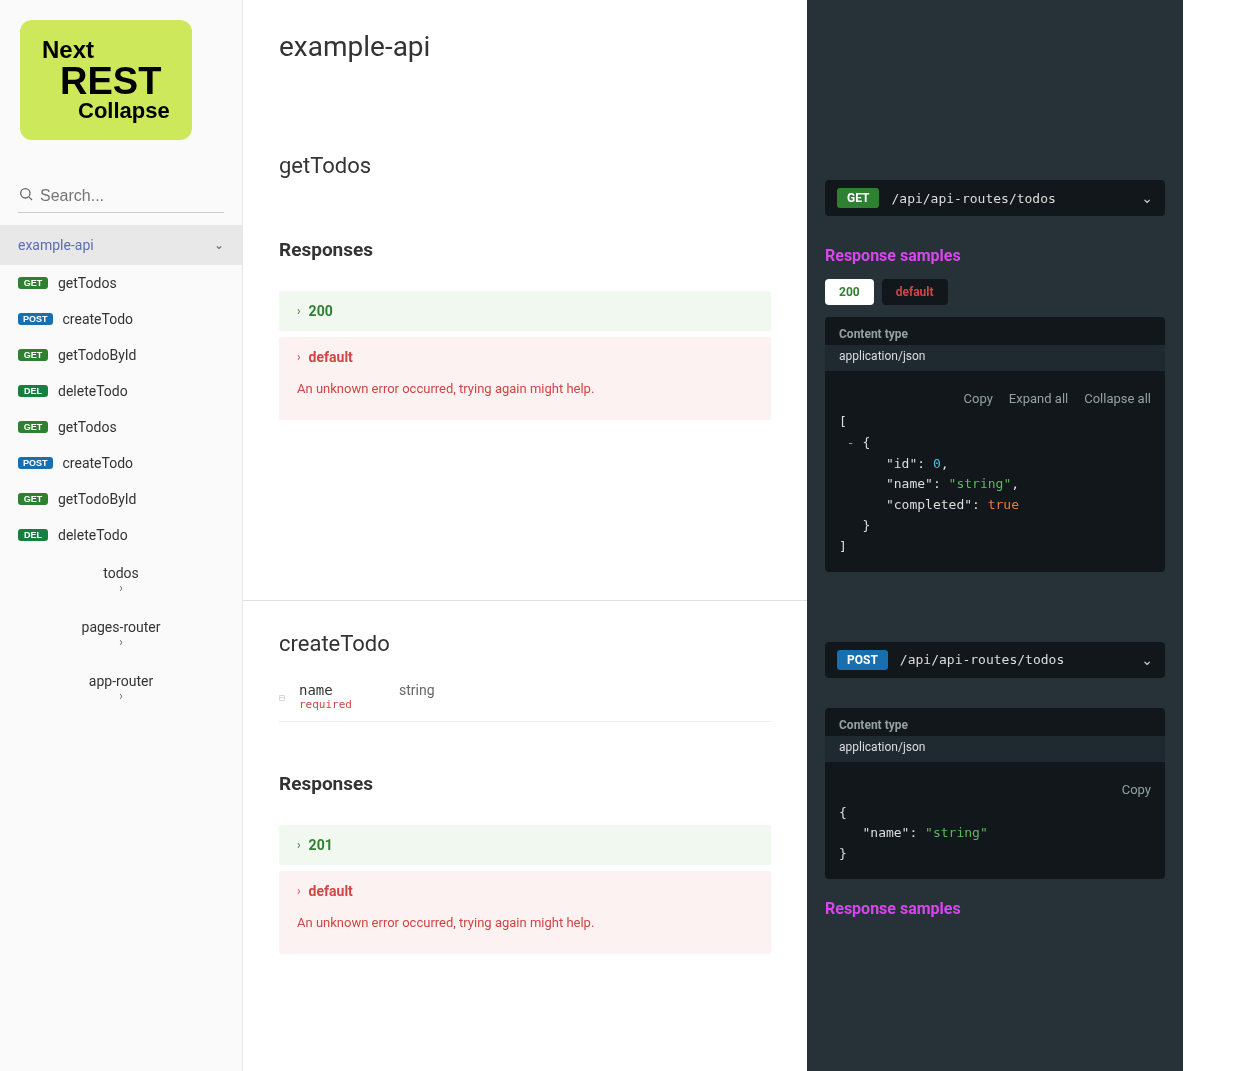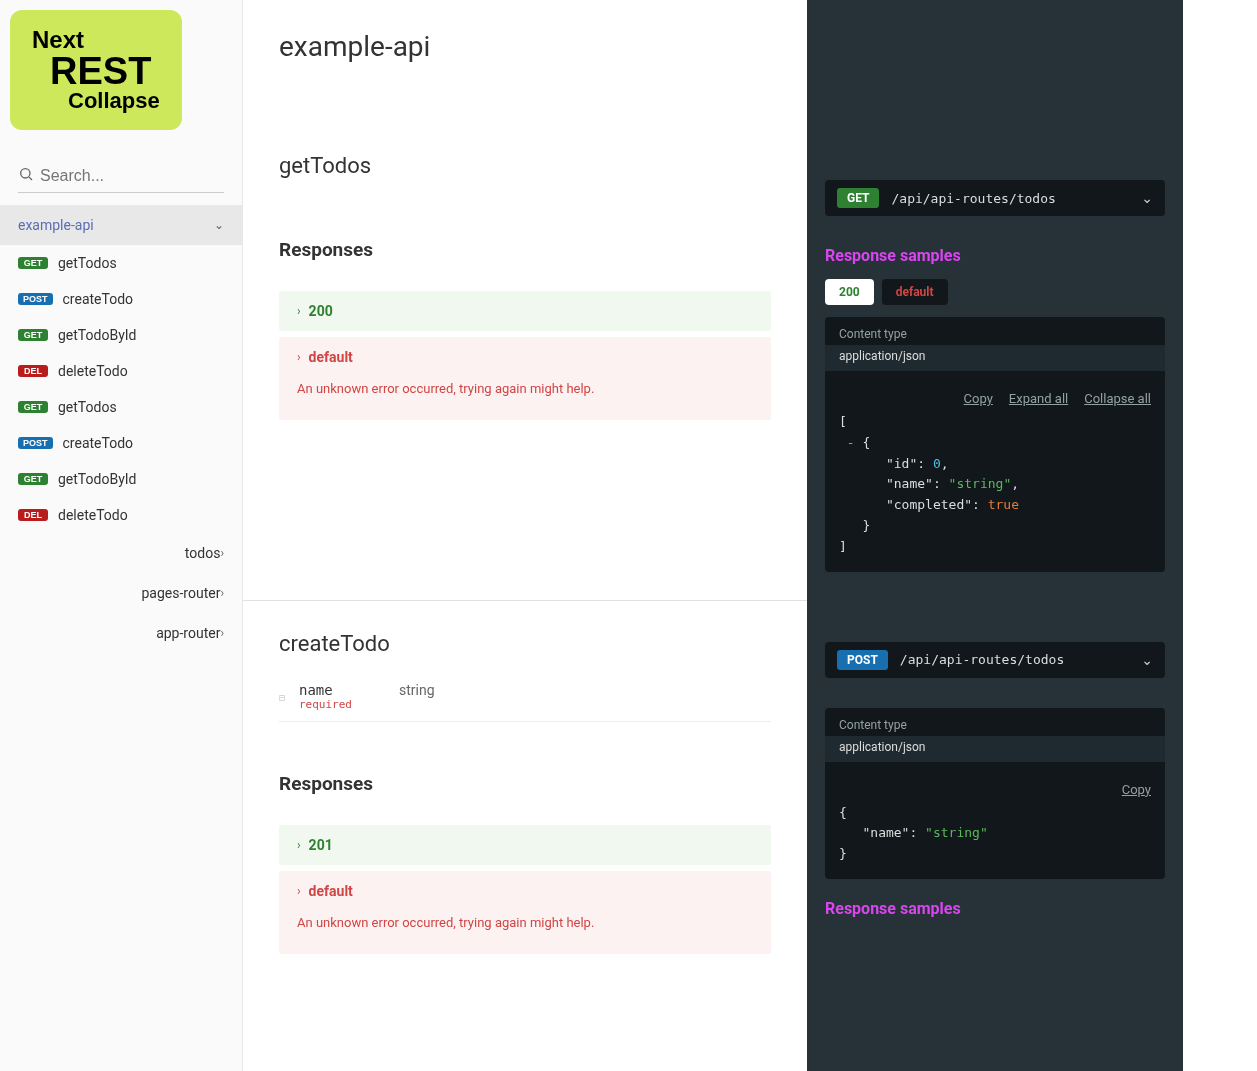--- a/index.html
+++ b/index.html
@@ -1,35 +1,35 @@
 <!DOCTYPE html>
 <html><head>
 <meta charset="utf-8">
 <style>
 * { margin: 0; padding: 0; box-sizing: border-box; }
 body { font-family: -apple-system, BlinkMacSystemFont, "Segoe UI", Roboto, sans-serif; font-size: 14px; color: #333; display: flex; height: 1071px; width: 1257px; overflow: hidden; }
 .sidebar { width: 243px; background: #fafafa; border-right: 1px solid #e8e8e8; overflow-y: auto; flex-shrink: 0; }
-.logo-box { padding: 10px; }
+.logo-box { padding: 20px; }
 .logo { background: #cde85a; border-radius: 12px; padding: 18px 22px; display: inline-block; }
 .logo-text { font-family: Arial, sans-serif; font-weight: 900; line-height: 1; }
 .logo-next { font-size: 24px; color: #000; }
 .logo-rest { font-size: 38px; color: #000; margin-left: 18px; }
 .logo-fw { font-size: 22px; color: #000; font-weight: 700; margin-left: 36px; }
 .search-box { margin: 20px 18px 12px; border-bottom: 1px solid #ccc; display: flex; align-items: center; padding: 6px 0; }
 .search-icon { color: #666; font-size: 16px; margin-right: 6px; }
 .search-input { border: none; outline: none; background: transparent; flex: 1; font-size: 16px; color: #666; }
 .nav-group { padding: 12px 18px; display: flex; justify-content: space-between; align-items: center; cursor: pointer; }
 .nav-group.active { background: #e8e8e8; color: #5b6db5; }
 .nav-item { padding: 10px 18px; display: flex; align-items: center; cursor: pointer; }
 .method-badge { display: inline-block; padding: 1px 5px; border-radius: 3px; font-size: 9px; font-weight: 700; color: #fff; min-width: 30px; text-align: center; margin-right: 10px; font-family: sans-serif; }
 .badge-get { background: #2f8132; }
 .badge-post { background: #186faf; }
-.badge-del { background: #b91c1c; }
+.badge-del { background: #15803d; }
 .chevron { font-size: 12px; color: #666; }
-.nav-expandable { padding: 12px 18px; display: flex; justify-content: flex-end; align-items: center; cursor: pointer; }
+.nav-expandable { padding: 12px 18px; display: flex; justify-content: flex-end; align-items: center; cursor: pointer; flex-direction: column; }
 
 .main { flex: 1; display: flex; overflow-y: auto; }
 .content { width: 564px; padding: 30px 36px; flex-shrink: 0; }
 .right-panel { width: 376px; background: #263238; color: #fff; padding: 30px 18px; flex-shrink: 0; }
 
 h1 { font-size: 28px; font-weight: 400; margin-bottom: 90px; }
 h2 { font-size: 22px; font-weight: 400; margin-bottom: 60px; }
 h3 { font-size: 19px; font-weight: 700; margin-bottom: 30px; }
 
 .response-row { padding: 12px 18px; border-radius: 2px; margin-bottom: 6px; display: flex; align-items: center; cursor: pointer; }
@@ -59,24 +59,24 @@
 
 .panel-title { font-size: 16px; font-weight: 700; margin-bottom: 14px; color: #d946ef; }
 .tabs { display: flex; gap: 8px; margin-bottom: 12px; }
 .tab { padding: 6px 14px; border-radius: 4px; font-size: 12px; font-weight: 700; cursor: pointer; }
 .tab.active-200 { background: #fff; color: #2f8132; }
 .tab.default-tab { background: #11171a; color: #d04545; }
 .tab.payload { background: #fff; color: #333; }
 
 .code-box { background: #11171a; border-radius: 4px; padding: 0 0 14px; }
 .content-type-bar { padding: 10px 14px; font-size: 12px; }
-.content-type-label { color: #93a1a1; }
+.content-type-label { color: #93a1a1; font-weight: bold; }
 .content-type-value { color: #ddd; margin-top: 4px; background: #1f2a30; padding: 4px 0; margin-left: -14px; margin-right: -14px; padding-left: 14px; padding-bottom: 8px; }
 .code-actions { display: flex; justify-content: flex-end; gap: 16px; padding: 10px 14px 6px; font-size: 13px; color: #93a1a1; }
-.code-actions span { cursor: pointer; text-decoration: underline; }
+.code-actions span { cursor: pointer; }
 .code-content { font-family: monospace; font-size: 13px; padding: 0 14px; line-height: 1.6; white-space: pre; }
 .tok-punc { color: #ddd; }
 .tok-key { color: #ddd; }
 .tok-num { color: #4fc1e9; }
 .tok-str { color: #5cb85c; }
 .tok-bool { color: #e27e3c; }
 .collapser { color: #93a1a1; cursor: pointer; }
 
 </style>
 </head>

